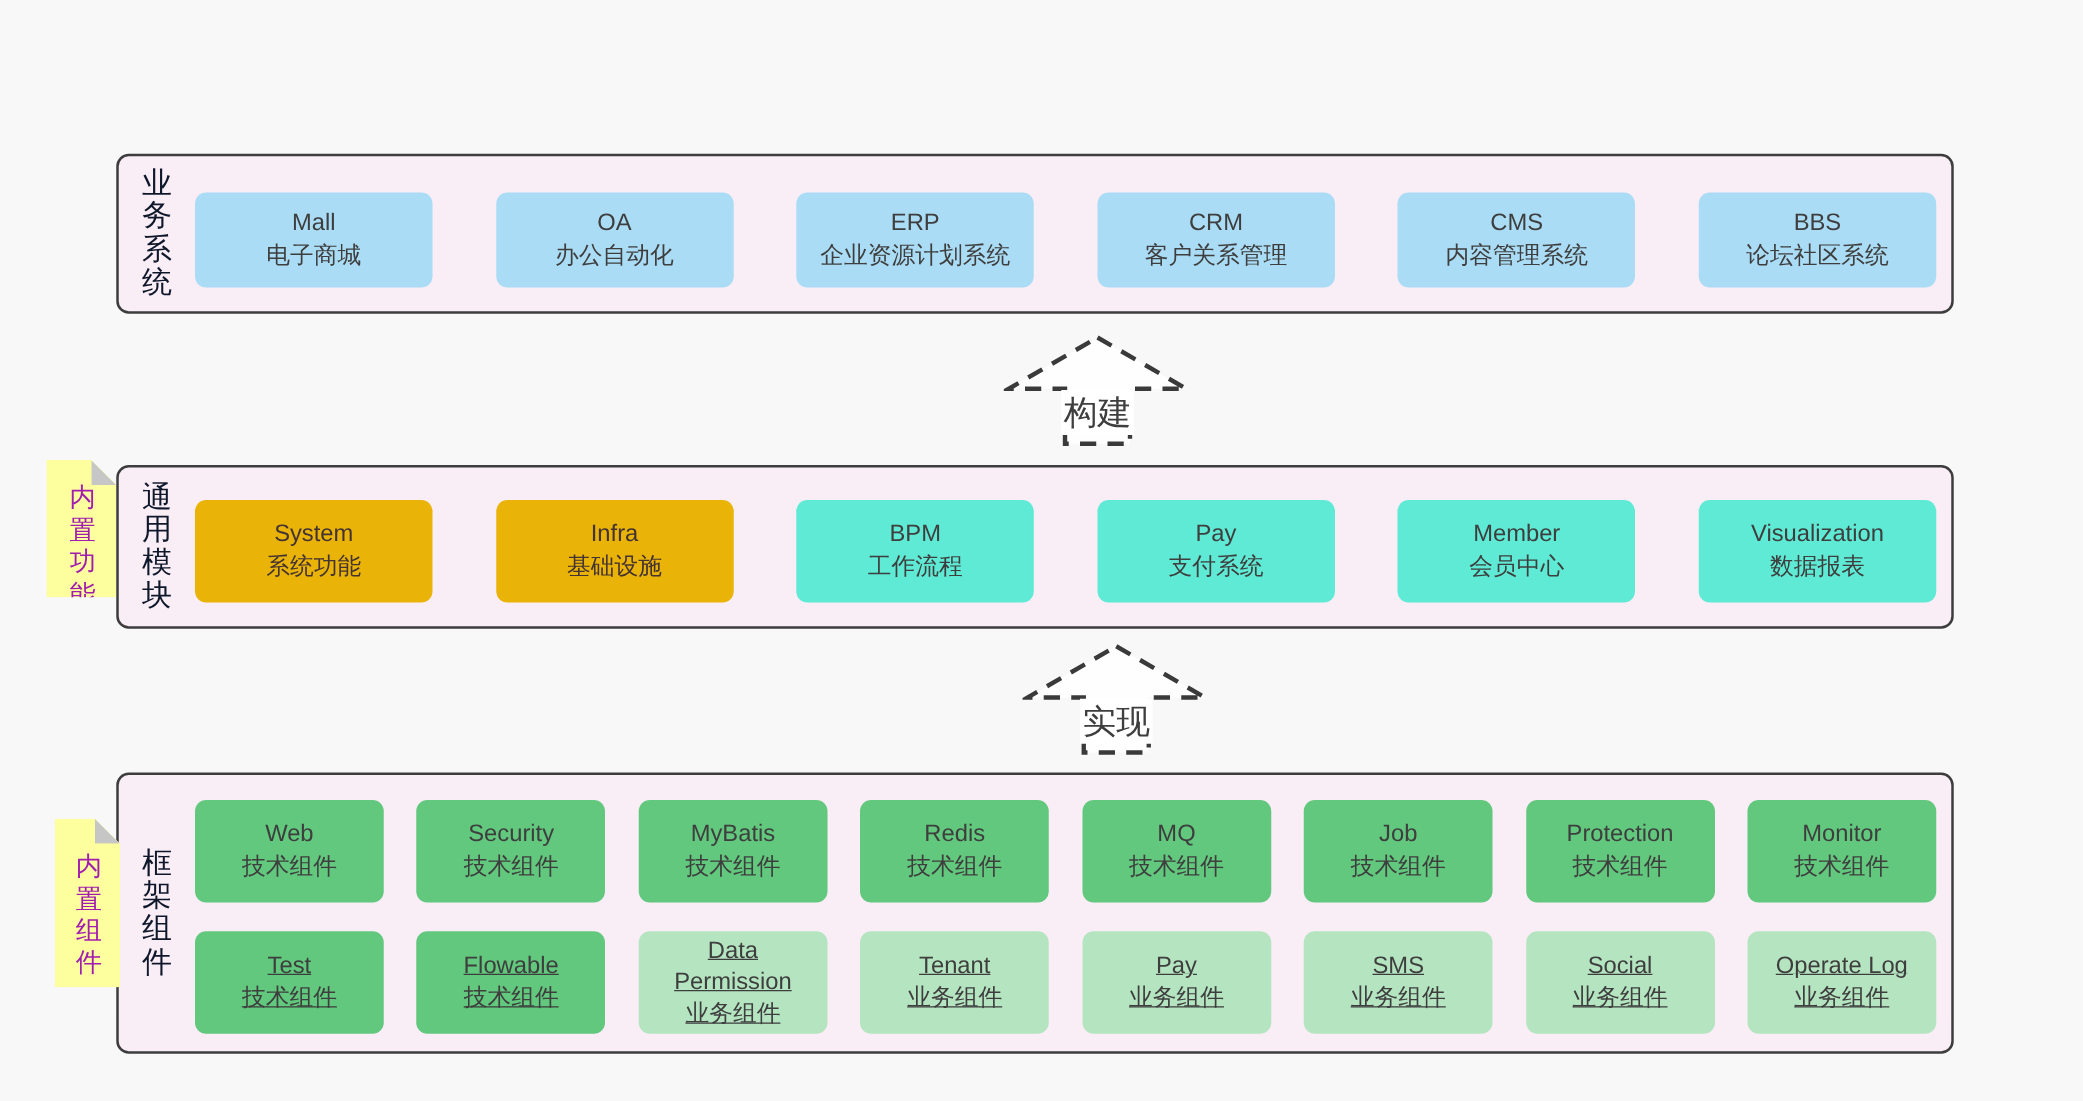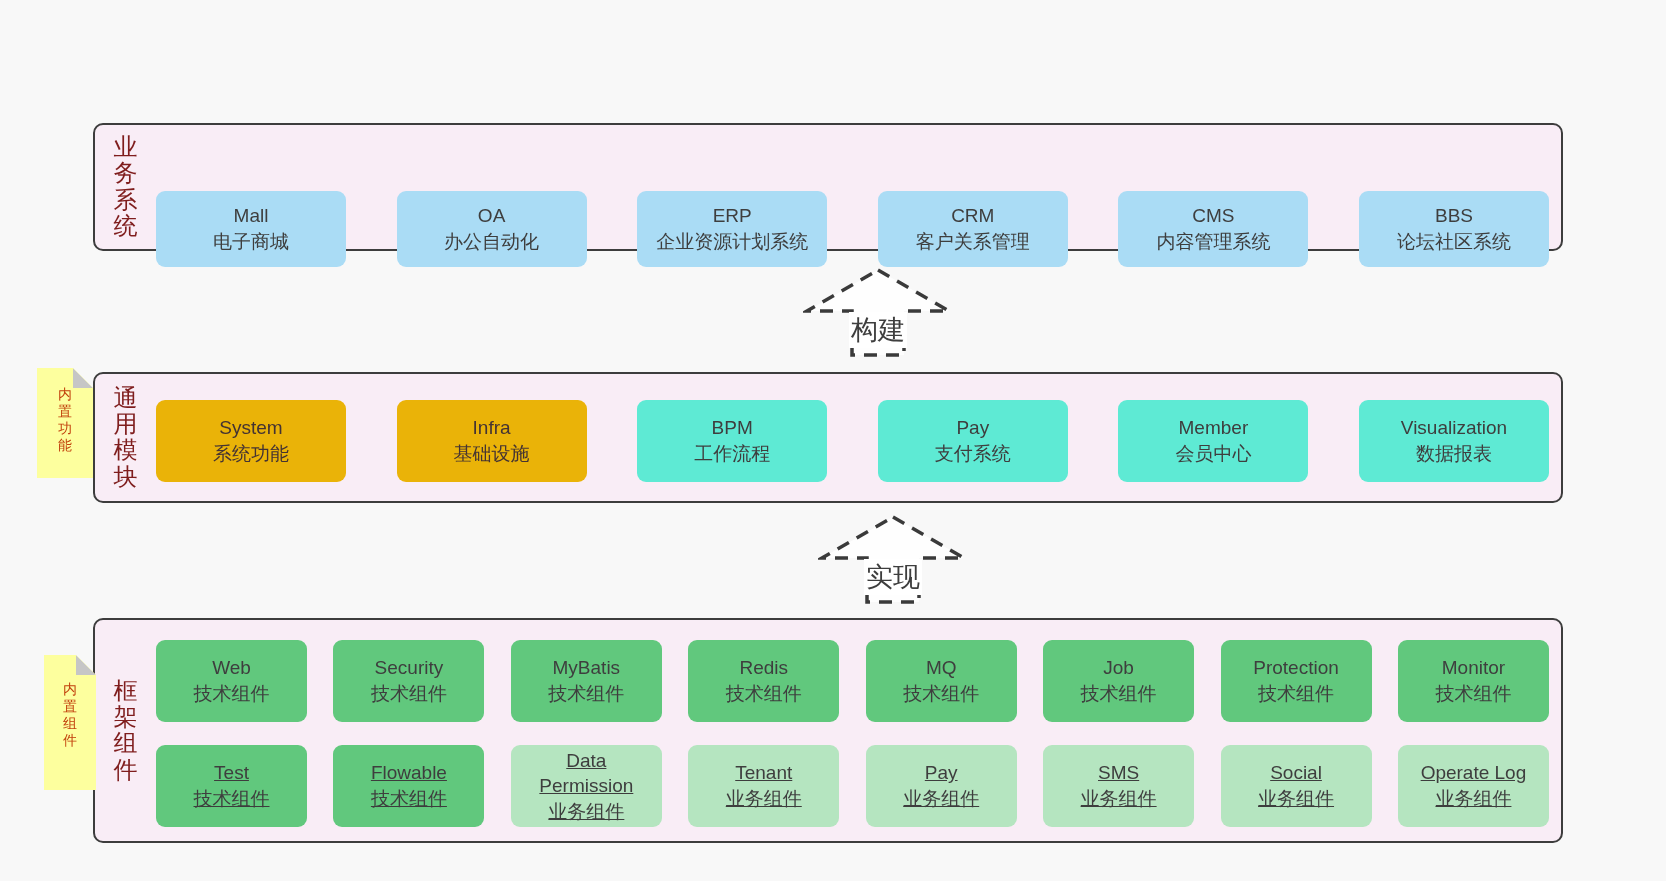--- a/index.html
+++ b/index.html
@@ -12,21 +12,21 @@
   
   .panel{
     position:absolute;left:93px;width:1470px;box-sizing:border-box;
     background:#f9edf6;border:2.5px solid #3d3d3d;border-radius:10px;
   }
   #panel-business{top:123px;height:128px;}
   #panel-modules{top:372px;height:131px;}
   #panel-components{top:618px;height:225px;}
   .panel-label{
     position:absolute;left:17px;top:50%;transform:translateY(-50%);
-    width:27px;font-size:24px;line-height:1.1;color:#7f1d1d;
+    width:27px;font-size:24px;line-height:1.1;color:#0f172a;
     word-break:break-all;text-align:center;
   }
   
   .row{
     position:absolute;left:61px;right:12px;
     display:flex;justify-content:space-between;
   }
   #panel-business .row{top:29px;}
   #panel-modules .row{top:26px;}
   #panel-components .row.r1{top:20px;}
@@ -34,40 +34,40 @@
   .box{
     box-sizing:border-box;padding:0 12px;
     border-radius:9px;
     display:flex;flex-direction:column;justify-content:center;align-items:center;
     text-align:center;font-size:19px;line-height:1.35;color:#3e3e3e;
   }
   .w6{width:190px;}
   .w8{width:151px;}
   .h76{height:76px;}
   .h82{height:82px;}
-  .blue{background:#aadcf5;margin-top:37px;}
+  .blue{background:#aadcf5;}
   .red{background:#eab308;color:#443333;}
   .pink{background:#5eead4;}
   .green{background:#61c87d;}
   .lightgreen{background:#b5e5c0;}
   
   .sticky{
     position:absolute;z-index:3;background:#fdff9e;
     clip-path:polygon(0 0, calc(100% - 20px) 0, 100% 20px, 100% 100%, 0 100%);
     display:flex;align-items:flex-start;justify-content:center;
   }
   #sticky-modules{left:37px;top:368px;width:56px;height:110px;}
   #sticky-components{left:44px;top:655px;width:52px;height:135px;}
   .fold{
     position:absolute;top:0;right:0;width:20px;height:20px;background:#c6c6c6;
     clip-path:polygon(0 0, 100% 100%, 0 100%);
   }
   .sticky-text{
-    width:23px;margin-top:18px;font-size:14px;line-height:1.22;color:#c2410c;
-    word-break:break-all;text-align:center;
+    width:23px;margin-top:18px;font-size:21px;line-height:1.22;color:#a21caf;
+    word-break:break-all;text-align:right;
   }
   #sticky-components .sticky-text{margin-top:26px;}
   
   .arrow{position:absolute;width:150px;height:93px;}
   #arrow-build{left:803px;top:266px;}
   #arrow-implement{left:818px;top:513px;}
   .arrow svg{width:100%;height:100%;display:block;}
   .arrow-label{
     position:absolute;left:50%;top:46px;transform:translateX(-50%);
     background:#ffffff;padding:0 2px;font-size:27px;color:#3e3e3e;white-space:nowrap;

